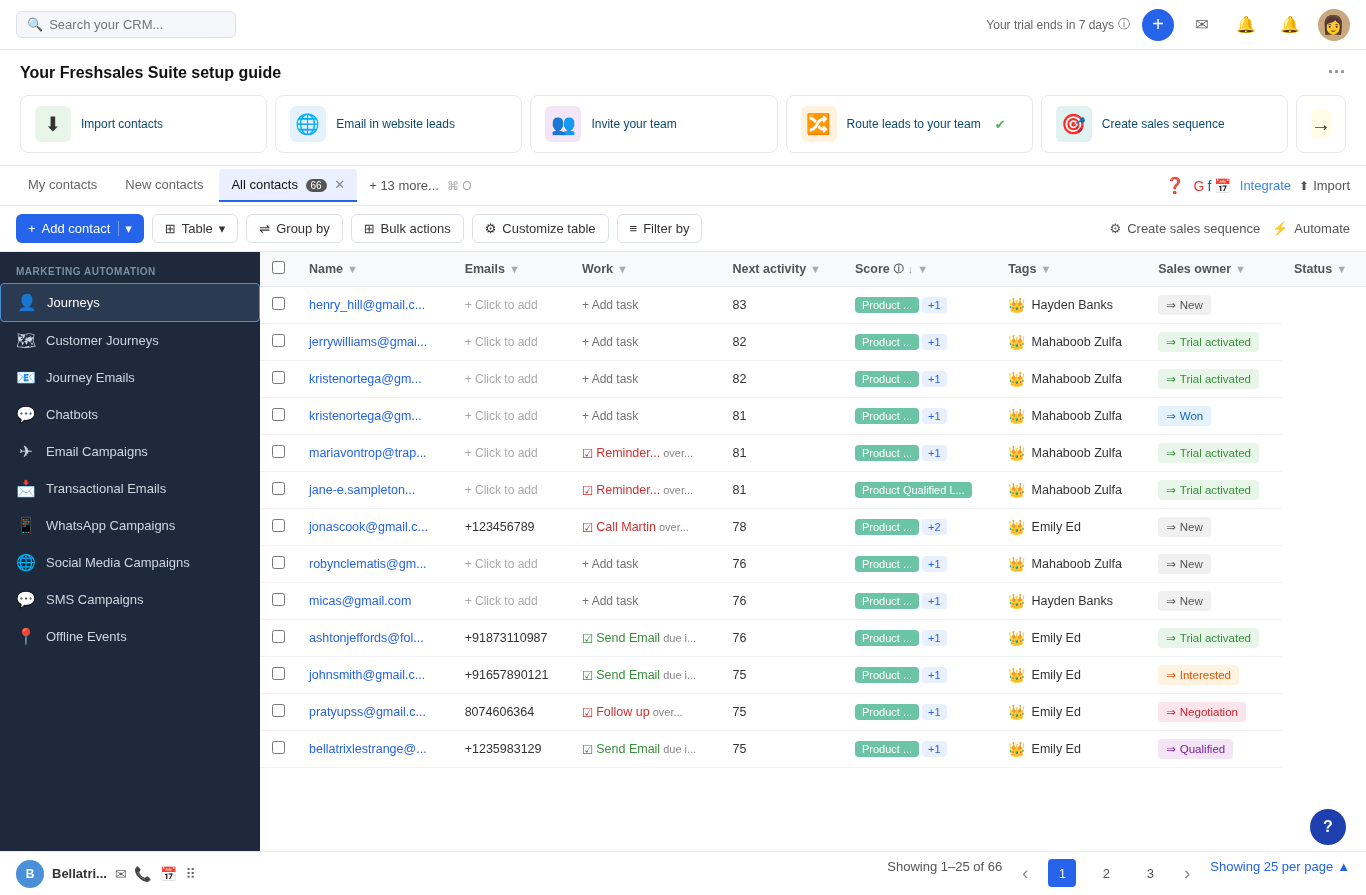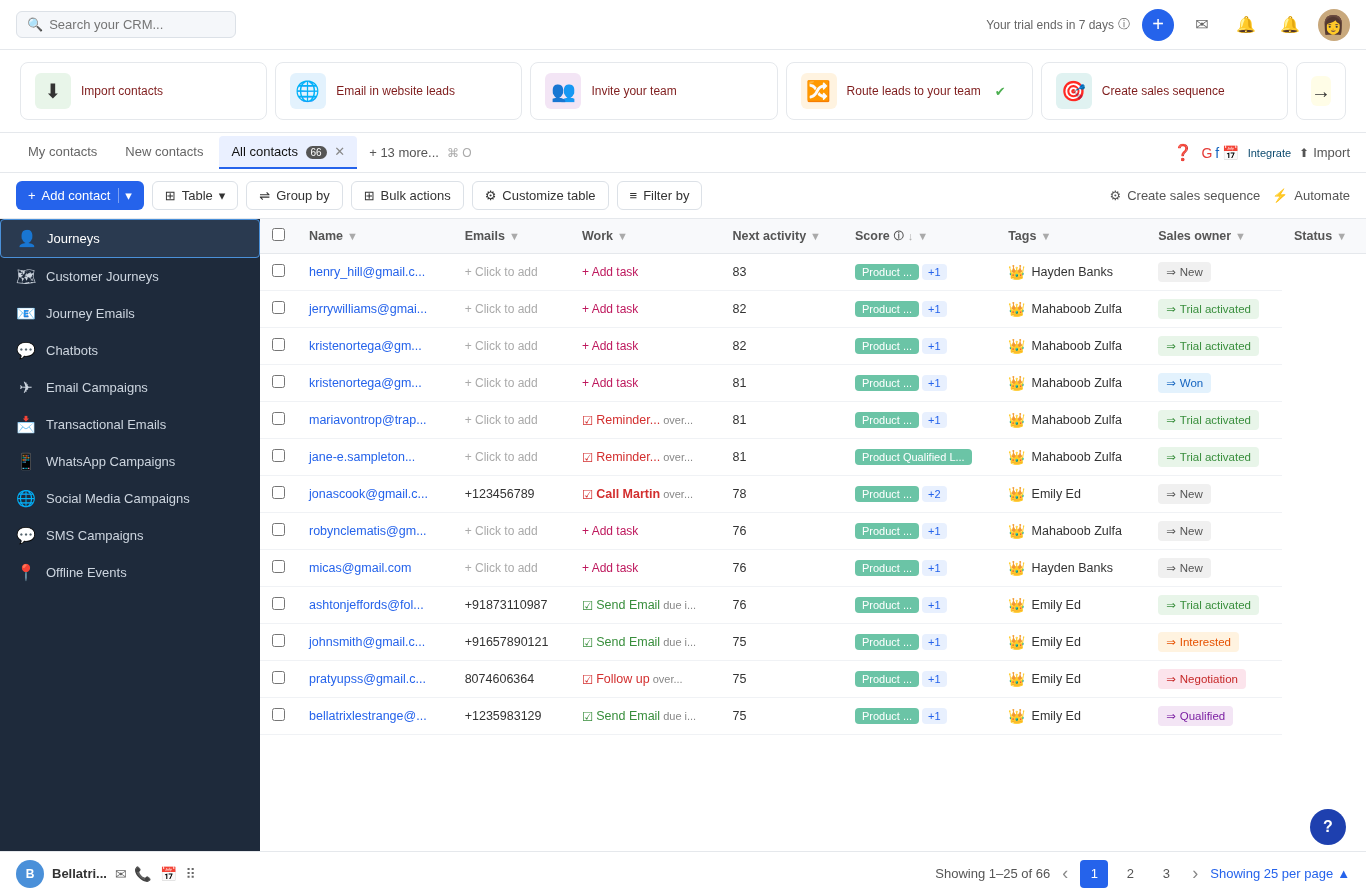--- a/index.html
+++ b/index.html
@@ -20,31 +20,31 @@
     .setup-title { font-size: 16px; font-weight: 600; color: #111; margin-bottom: 12px; display: flex; align-items: center; justify-content: space-between; }
     .setup-cards { display: flex; gap: 8px; overflow-x: auto; }
     .setup-card { display: flex; align-items: center; gap: 10px; padding: 10px 14px; border: 1px solid #e5e8ec; border-radius: 8px; min-width: 160px; cursor: pointer; background: #fff; flex: 1; }
     .setup-card-icon { width: 36px; height: 36px; display: flex; align-items: center; justify-content: center; font-size: 20px; border-radius: 6px; }
     .setup-card-icon.green { background: #e8f5e9; }
     .setup-card-icon.blue { background: #e3f2fd; }
     .setup-card-icon.purple { background: #f3e5f5; }
     .setup-card-icon.orange { background: #fff3e0; }
     .setup-card-icon.teal { background: #e0f2f1; }
     .setup-card-icon.yellow { background: #fffde7; }
-    .setup-card-label { font-size: 12px; font-weight: 500; color: #7f1d1d; }
+    .setup-card-label { font-size: 12px; font-weight: 500; color: #0c4a6e; }
 
     
     .tab-bar { display: flex; align-items: center; padding: 0 16px; background: #fff; border-bottom: 1px solid #e5e8ec; gap: 4px; height: 40px; }
     .tab { padding: 8px 12px; font-size: 13px; color: #666; cursor: pointer; border-bottom: 2px solid transparent; white-space: nowrap; }
     .tab.active { color: #111; font-weight: 500; border-bottom: 2px solid #2563eb; background: #eaf0ff; border-radius: 4px 4px 0 0; }
     .tab-badge { background: #555; color: #fff; font-size: 10px; border-radius: 10px; padding: 1px 5px; margin-left: 4px; }
     .tab-more { display: flex; align-items: center; gap: 4px; color: #555; font-size: 13px; cursor: pointer; padding: 4px 8px; }
     .tab-shortcut { color: #aaa; font-size: 12px; margin-left: 4px; }
     .tab-bar-right { margin-left: auto; display: flex; align-items: center; gap: 8px; }
-    .integrate-btn { display: flex; align-items: center; gap: 4px; font-size: 11px; color: #0c4a6e; cursor: pointer; justify-content: center; }
+    .integrate-btn { display: flex; align-items: center; gap: 4px; font-size: 13px; color: #3b82f6; cursor: pointer; justify-content: center; }
     .import-btn { display: flex; align-items: center; gap: 4px; font-size: 13px; color: #555; cursor: pointer; }
 
     
     .toolbar { display: flex; align-items: center; padding: 8px 16px; background: #fff; border-bottom: 1px solid #e5e8ec; gap: 8px; }
     .btn-primary { display: flex; align-items: center; gap: 6px; background: #2563eb; color: #fff; border: none; border-radius: 6px; padding: 7px 12px; font-size: 13px; cursor: pointer; font-weight: 500; }
     .btn-secondary { display: flex; align-items: center; gap: 6px; background: #fff; color: #333; border: 1px solid #dce1e7; border-radius: 6px; padding: 6px 12px; font-size: 13px; cursor: pointer; }
     .toolbar-right { margin-left: auto; display: flex; align-items: center; gap: 12px; }
     .toolbar-link { display: flex; align-items: center; gap: 6px; color: #555; font-size: 13px; cursor: pointer; }
 
     
@@ -58,21 +58,21 @@
     .sidebar-item-icon { font-size: 16px; width: 20px; text-align: center; }
     .sidebar-drag { position: absolute; right: 10px; color: #4a5568; font-size: 14px; opacity: 0; }
 
     
     .table-area { flex: 1; overflow: auto; background: #fff; }
     .contacts-table { width: 100%; border-collapse: collapse; font-size: 12.5px; padding-left: 32px; }
     .contacts-table th { background: #f8f9fb; padding: 9px 12px; text-align: left; font-weight: 600; color: #555; border-bottom: 1px solid #e5e8ec; white-space: nowrap; position: sticky; top: 0; z-index: 2; }
     .contacts-table td { padding: 8px 12px; border-bottom: 1px solid #f0f2f5; color: #333; vertical-align: middle; white-space: nowrap; }
     .email-link { color: #2563eb; text-decoration: none; }
     .click-to-add { color: #aaa; font-size: 12px; cursor: pointer; }
-    .add-task { color: #be185d; font-size: 12px; cursor: pointer; }
+    .add-task { color: #737373; font-size: 12px; cursor: pointer; }
     .tag-badge { background: #6bc4a6; color: #fff; border-radius: 4px; padding: 2px 7px; font-size: 11px; font-weight: 500; }
     .tag-plus { background: #e8f0fe; color: #2563eb; border-radius: 4px; padding: 2px 6px; font-size: 11px; margin-left: 3px; cursor: pointer; }
     .status-badge { display: inline-flex; align-items: center; gap: 4px; border-radius: 4px; padding: 3px 8px; font-size: 11.5px; font-weight: 500; }
     .status-new { background: #f0f0f0; color: #555; }
     .status-trial { background: #e8f5e9; color: #388e3c; }
     .status-won { background: #e3f2fd; color: #1565c0; }
     .status-interested { background: #fff3e0; color: #e65100; }
     .status-negotiation { background: #fce4ec; color: #c62828; }
     .status-qualified { background: #f3e5f5; color: #7b1fa2; }
     .owner-cell { display: flex; align-items: center; gap: 6px; }
@@ -115,20 +115,24 @@
     <div class="icon-btn">✉</div>
     <div class="icon-btn">🔔</div>
     <div class="icon-btn">🔔</div>
     <div class="avatar">
       <span style="font-size:18px;">👩</span>
     </div>
   </div>
 </div>
 
 <div class="setup-guide">
+  <div class="setup-title">
+    <span>Your Freshsales Suite setup guide</span>
+    <span style="color:#888;cursor:pointer;font-size:18px;">···</span>
+  </div>
   <div class="setup-cards">
     <div class="setup-card">
       <div class="setup-card-icon green">⬇</div>
       <span class="setup-card-label">Import contacts</span>
     </div>
     <div class="setup-card">
       <div class="setup-card-icon blue">🌐</div>
       <span class="setup-card-label">Email in website leads</span>
     </div>
     <div class="setup-card">
@@ -214,20 +218,21 @@
     <div class="toolbar-link">
       <span>⚡</span>
       <span>Automate</span>
     </div>
   </div>
 </div>
 
 <div class="main-layout">
 
   <div class="sidebar">
+    <div class="sidebar-section-label">MARKETING AUTOMATION</div>
 
     <div class="sidebar-item active">
       <span class="sidebar-item-icon">👤</span>
       <span>Journeys</span>
       <span class="sidebar-drag">⠿</span>
     </div>
     <div class="sidebar-item">
       <span class="sidebar-item-icon">🗺</span>
       <span>Customer Journeys</span>
     </div>
@@ -471,21 +476,21 @@
           </tr>
           <tr>
             <td><input type="checkbox" style=""></td>
             <td>
     <a class="email-link" href="#">jonascook@gmail.c...</a>
   </td>
             <td>+123456789</td>
             <td>
               <span style="color:#d32f2f;display:flex;align-items:center;gap:3px;">
       <span>☑</span>
-      <span style="font-weight:700;">Call Martin</span>
+      <span style="font-weight:400;">Call Martin</span>
       <span style="color:#888;font-size:11px;">over...</span>
     </span>
             </td>
             <td>78</td>
             <td><span class="tag-badge">Product ...</span><span class="tag-plus">+2</span></td>
             <td>
     <div class="owner-cell">
       <span class="owner-icon">👑</span>
       <span>Emily Ed</span>
     </div>
@@ -662,21 +667,21 @@
   <div style="display:flex;align-items:center;gap:8px;">
     <div class="bottom-avatar">B</div>
     <span class="bottom-name">Bellatri...</span>
     <div class="bottom-icons">
       <span class="bottom-icon">✉</span>
       <span class="bottom-icon">📞</span>
       <span class="bottom-icon">📅</span>
       <span class="bottom-icon">⠿</span>
     </div>
   </div>
-  <div style="display:flex;align-items:center;gap:8px;margin-left:auto;">
+  <div style="display:flex;align-items:flex-start;gap:16px;margin-left:auto;">
     <span style="font-size:13px;color:#555;">Showing 1–25 of 66</span>
     <span class="page-nav">‹</span>
     <button class="page-btn active">1</button>
     <button class="page-btn">2</button>
     <button class="page-btn">3</button>
     <span class="page-nav">›</span>
     <div class="per-page">
       <span>Showing 25 per page</span>
       <span>▲</span>
     </div>

